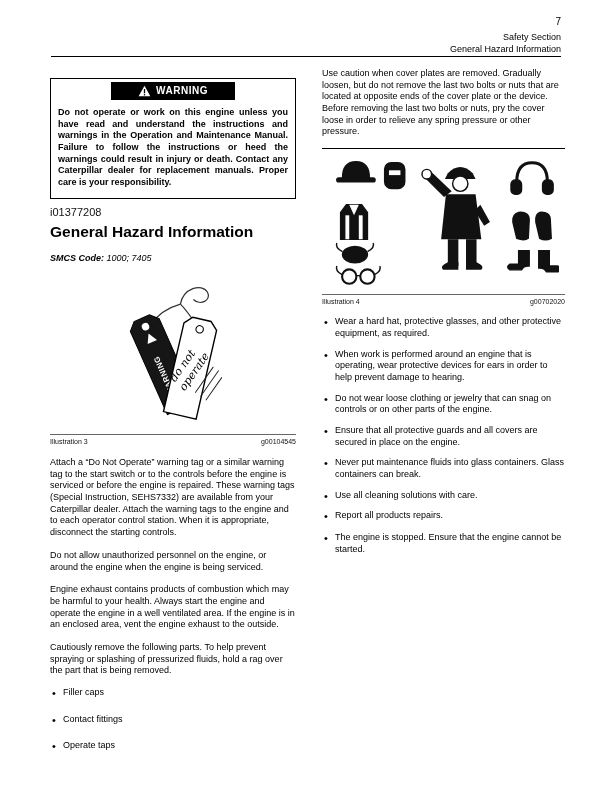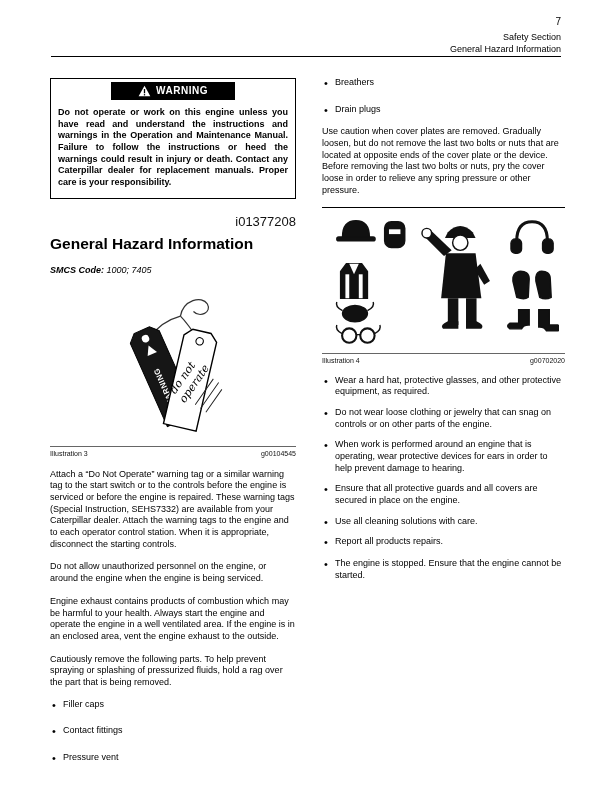--- a/index.html
+++ b/index.html
@@ -20,21 +20,21 @@
 
   .warning-box { margin-top:21px; border:1.6px solid #000; padding-bottom:9px; }
   .warning-bar {
     width:124px; margin:3px auto 7px; background:#000; color:#fff;
     font-size:10px; font-weight:bold; letter-spacing:.5px;
     display:flex; align-items:center; justify-content:center; gap:5px; padding:2px 0 3px;
   }
   .warn-icon { width:13px; height:12px; display:block; }
   .warning-body { padding:0 7px; font-weight:bold; text-align:justify; }
 
-  .ref-id { margin-top:15px; text-align:right; font-size:13px; color:#111; }
+  .ref-id { margin-top:6px; font-size:11px; color:#111; }
   .article-title { margin-top:3px; font-size:15.5px; font-weight:bold; }
   .smcs { margin-top:11px;font-style:italic; }
 
   .illustration { margin-top:10px; }
   .illus-art { display:block; margin:0 auto; }
   .caption {
     display:flex; justify-content:space-between; align-items:baseline;
     font-size:7px; color:#111; border-top:1px solid #666; padding-top:2px; margin-top:5px;
   }
 
@@ -110,30 +110,26 @@
     </figure>
 
     <p class="body">Attach a “Do Not Operate” warning tag or a similar warning tag to the start switch or to the controls before the engine is serviced or before the engine is repaired. These warning tags (Special Instruction, SEHS7332) are available from your Caterpillar dealer. Attach the warning tags to the engine and to each operator control station. When it is appropriate, disconnect the starting controls.</p>
     <p class="body">Do not allow unauthorized personnel on the engine, or around the engine when the engine is being serviced.</p>
     <p class="body">Engine exhaust contains products of combustion which may be harmful to your health. Always start the engine and operate the engine in a well ventilated area. If the engine is in an enclosed area, vent the engine exhaust to the outside.</p>
     <p class="body">Cautiously remove the following parts. To help prevent spraying or splashing of pressurized fluids, hold a rag over the part that is being removed.</p>
 
     <ul class="bullets spread">
       <li>Filler caps</li>
       <li>Contact fittings</li>
-      <li>Pressure vent</li>
+      <li>Operate taps</li>
     </ul>
   </section>
 
   <section class="col col-right">
 
-    <ul class="bullets spread" style="margin-top:20px;">
-      <li>Breathers</li>
-      <li>Drain plugs</li>
-    </ul>
 
     <p class="body">Use caution when cover plates are removed. Gradually loosen, but do not remove the last two bolts or nuts that are located at opposite ends of the cover plate or the device. Before removing the last two bolts or nuts, pry the cover loose in order to relieve any spring pressure or other pressure.</p>
 
     <div class="divider"></div>
 
     <figure class="illustration" style="margin-top:6px;">
       <svg class="illus-art" viewBox="0 0 240 140" width="230" height="134" aria-hidden="true">
         <g stroke="#111" stroke-width="1.5" fill="none">
 
           <g>
@@ -195,23 +191,24 @@
         </g>
       </svg>
       <figcaption class="caption">
         <span>Illustration 4</span>
         <span>g00702020</span>
       </figcaption>
     </figure>
 
     <ul class="bullets tight">
       <li>Wear a hard hat, protective glasses, and other protective equipment, as required.</li>
+      <li>When work is performed around an engine that is operating, wear protective devices for ears in order to help prevent damage to hearing.</li>
       <li>Do not wear loose clothing or jewelry that can snag on controls or on other parts of the engine.</li>
-      <li>When work is performed around an engine that is operating, wear protective devices for ears in order to help prevent damage to hearing.</li>
       <li>Ensure that all protective guards and all covers are secured in place on the engine.</li>
+      <li>Never put maintenance fluids into glass containers. Glass containers can break.</li>
       <li>Use all cleaning solutions with care.</li>
       <li>Report all products repairs.</li>
     </ul>
 
 
     <ul class="bullets tight">
       <li>The engine is stopped. Ensure that the engine cannot be started.</li>
     </ul>
 
   </section>

